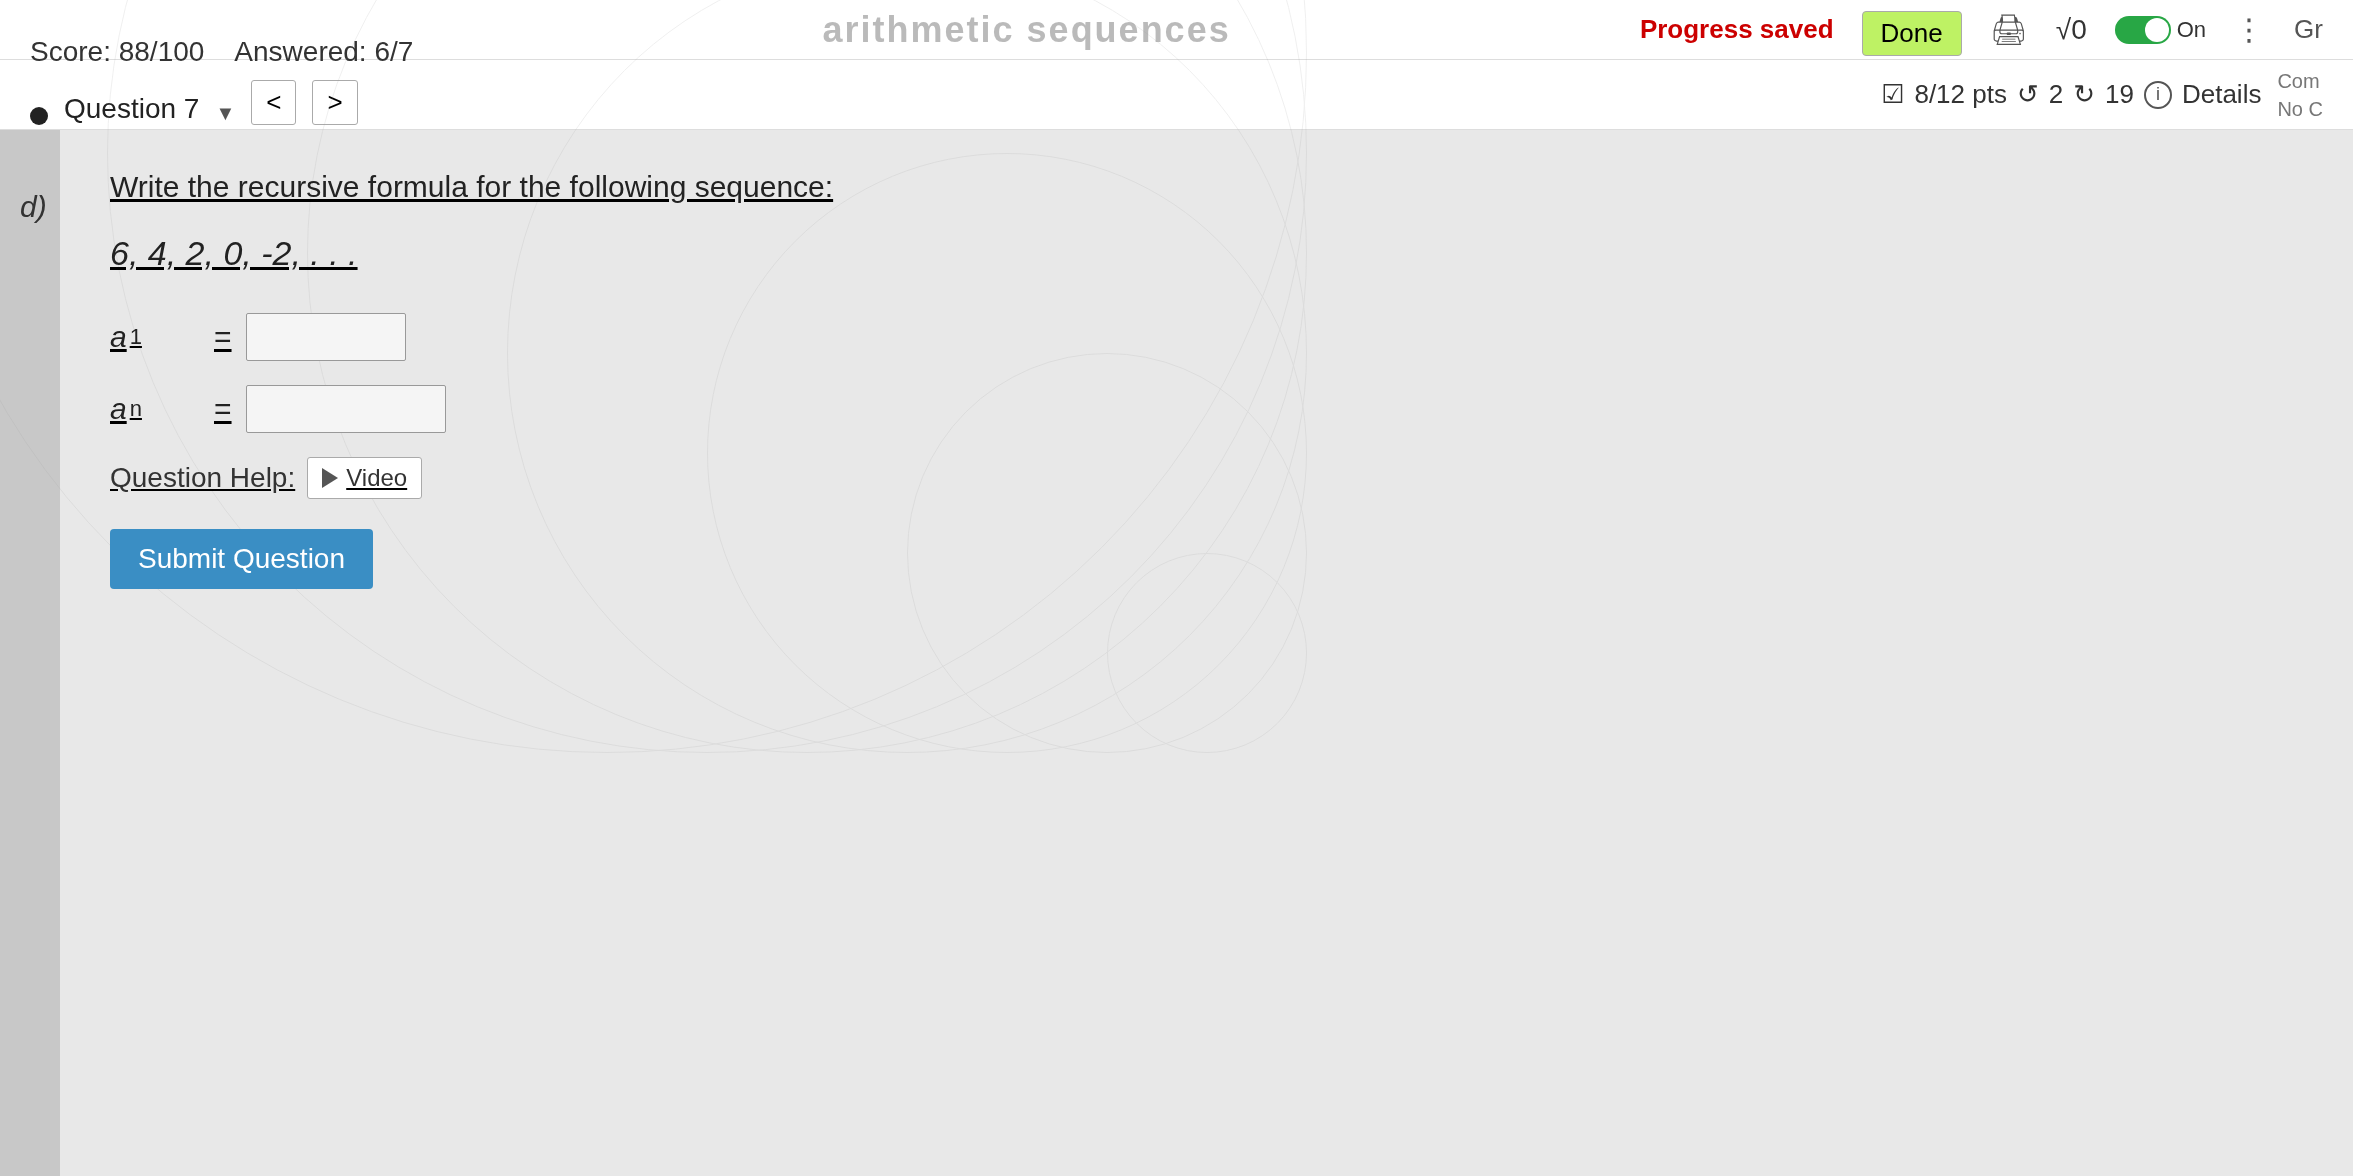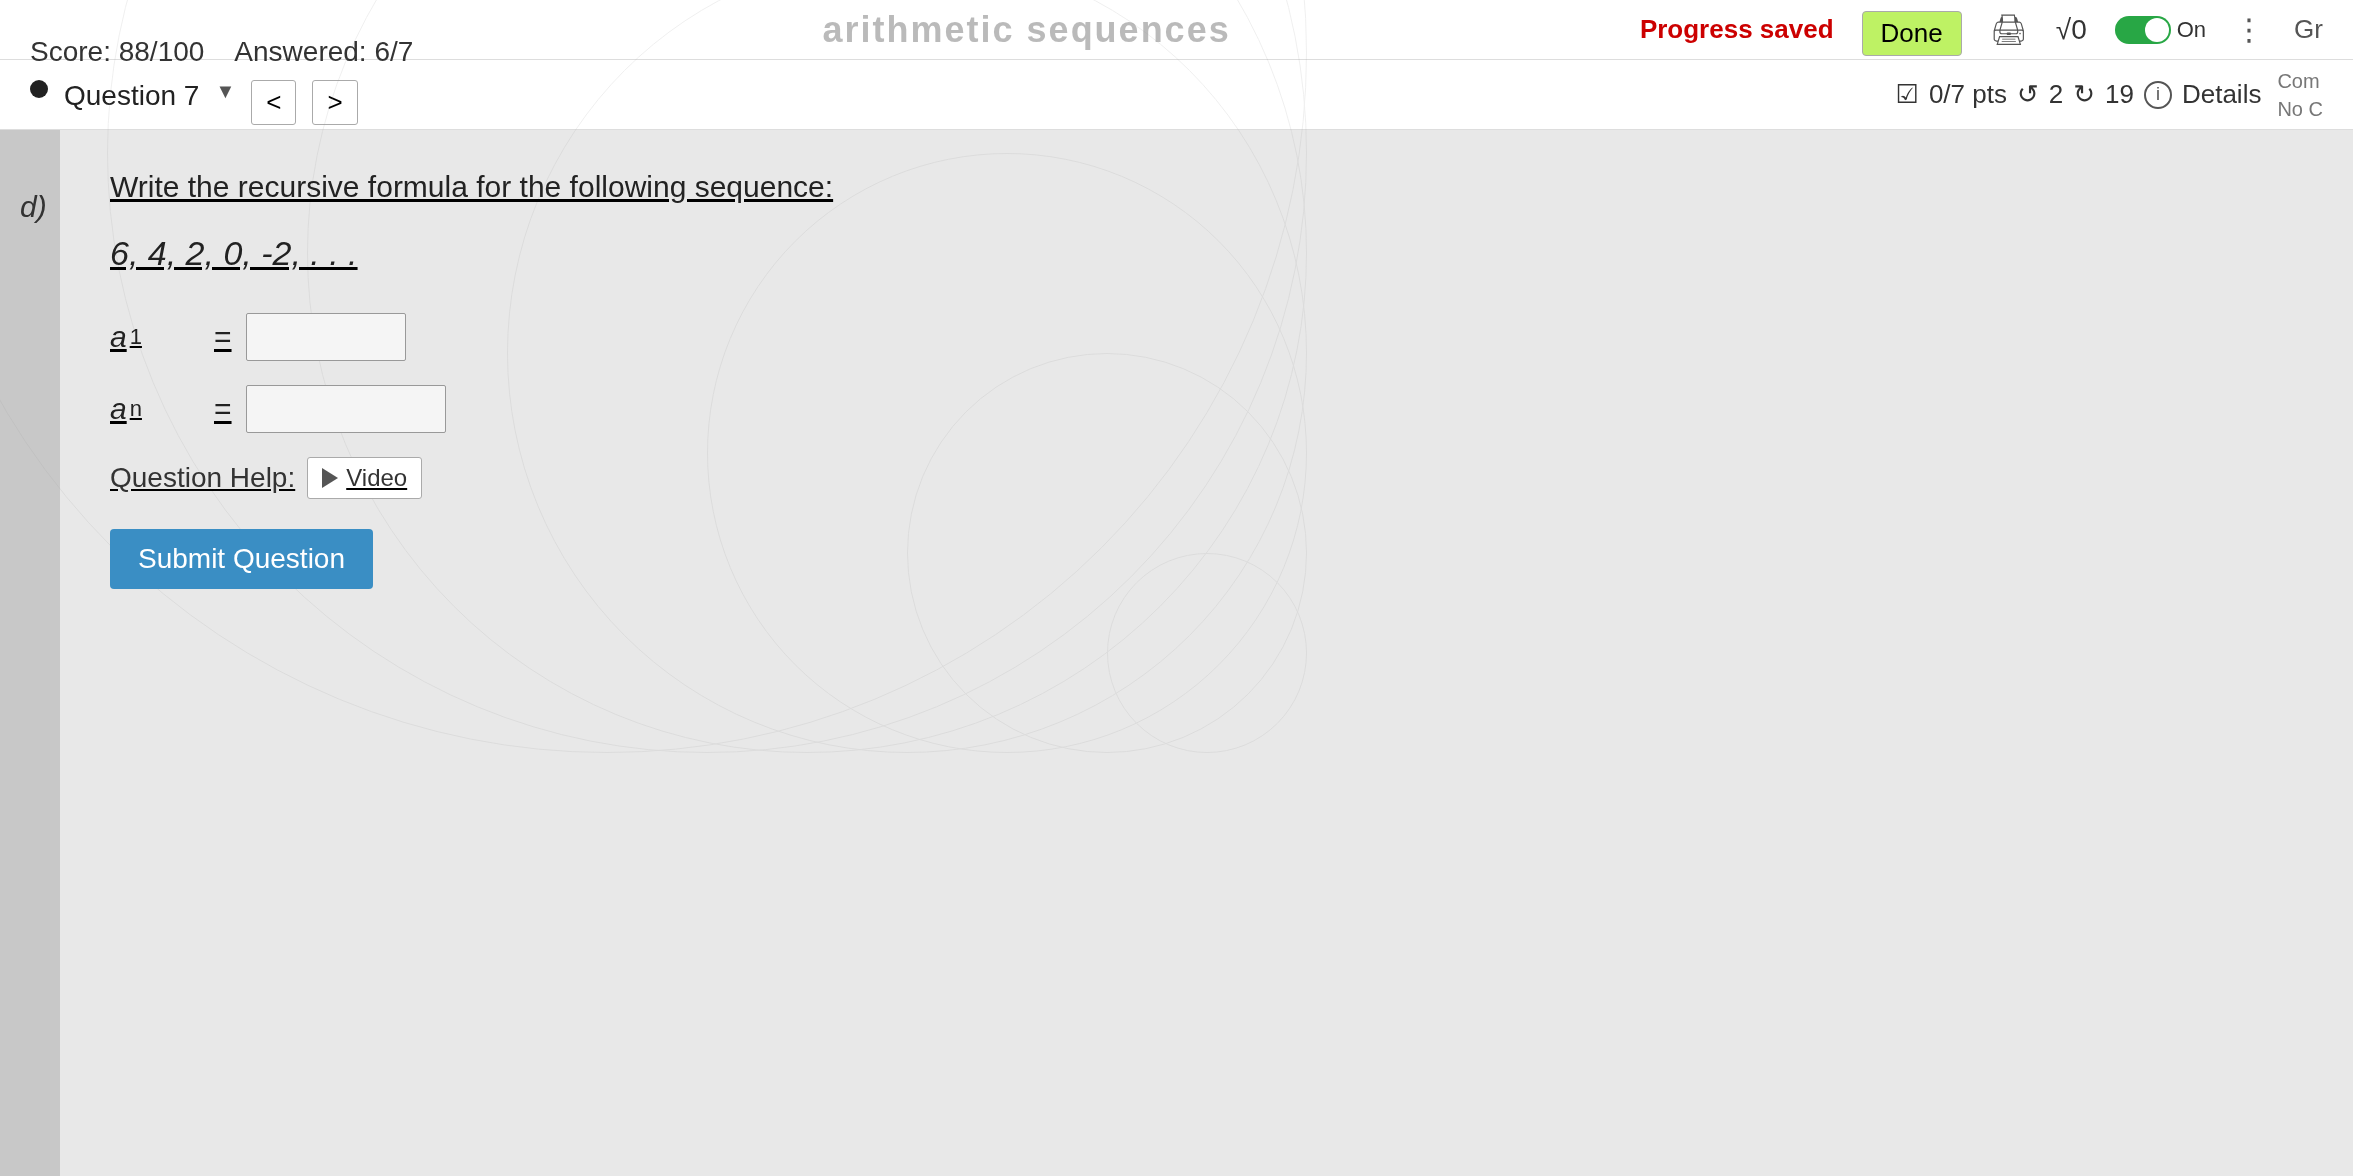--- a/index.html
+++ b/index.html
@@ -134,21 +134,21 @@
       border-bottom: 1px solid #ddd;
       padding: 12px 30px;
       display: flex;
       align-items: center;
       justify-content: space-between;
       height: 70px;
     }
 
     .sub-header-left {
       display: flex;
-      align-items: flex-start;
+      align-items: flex-end;
       gap: 16px;
       margin-top: 16px;
     }
 
     .question-dot {
       width: 18px;
       height: 18px;
       background: #222;
       border-radius: 50%;
       display: inline-block;
@@ -372,21 +372,21 @@
     <div class="sub-header-left">
       <span class="question-dot"></span>
       <span class="question-label">Question 7</span>
       <span class="dropdown-arrow">▼</span>
       <button class="nav-btn">&lt;</button>
       <button class="nav-btn">&gt;</button>
     </div>
     <div class="sub-header-right">
       <div class="pts-info">
         <span style="font-size:26px;">☑</span>
-        <span>0/7 pts</span>
+        <span>8/12 pts</span>
         <span style="font-size:26px; cursor:pointer;">↺</span>
         <span>2</span>
         <span style="font-size:26px; cursor:pointer;">↻</span>
         <span>19</span>
         <div class="info-icon">i</div>
         <span class="details-link">Details</span>
       </div>
       <div style="display:flex; flex-direction:column; font-size:20px; color:#777; line-height:1.4;">
         <span>Com</span>
         <span>No C</span>

